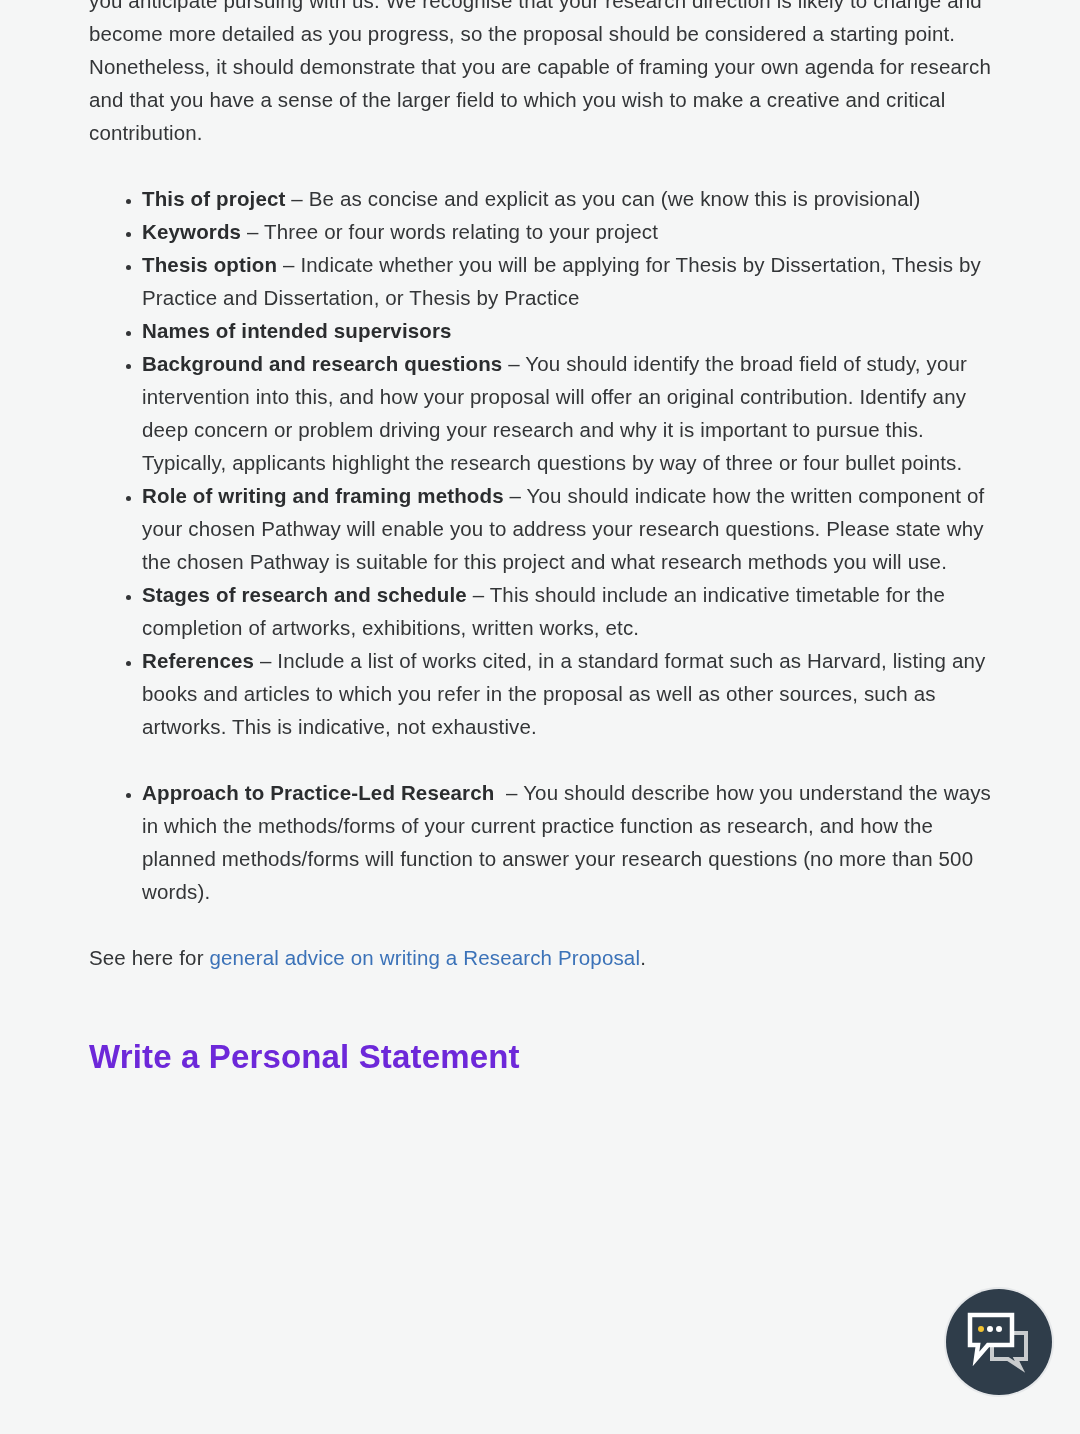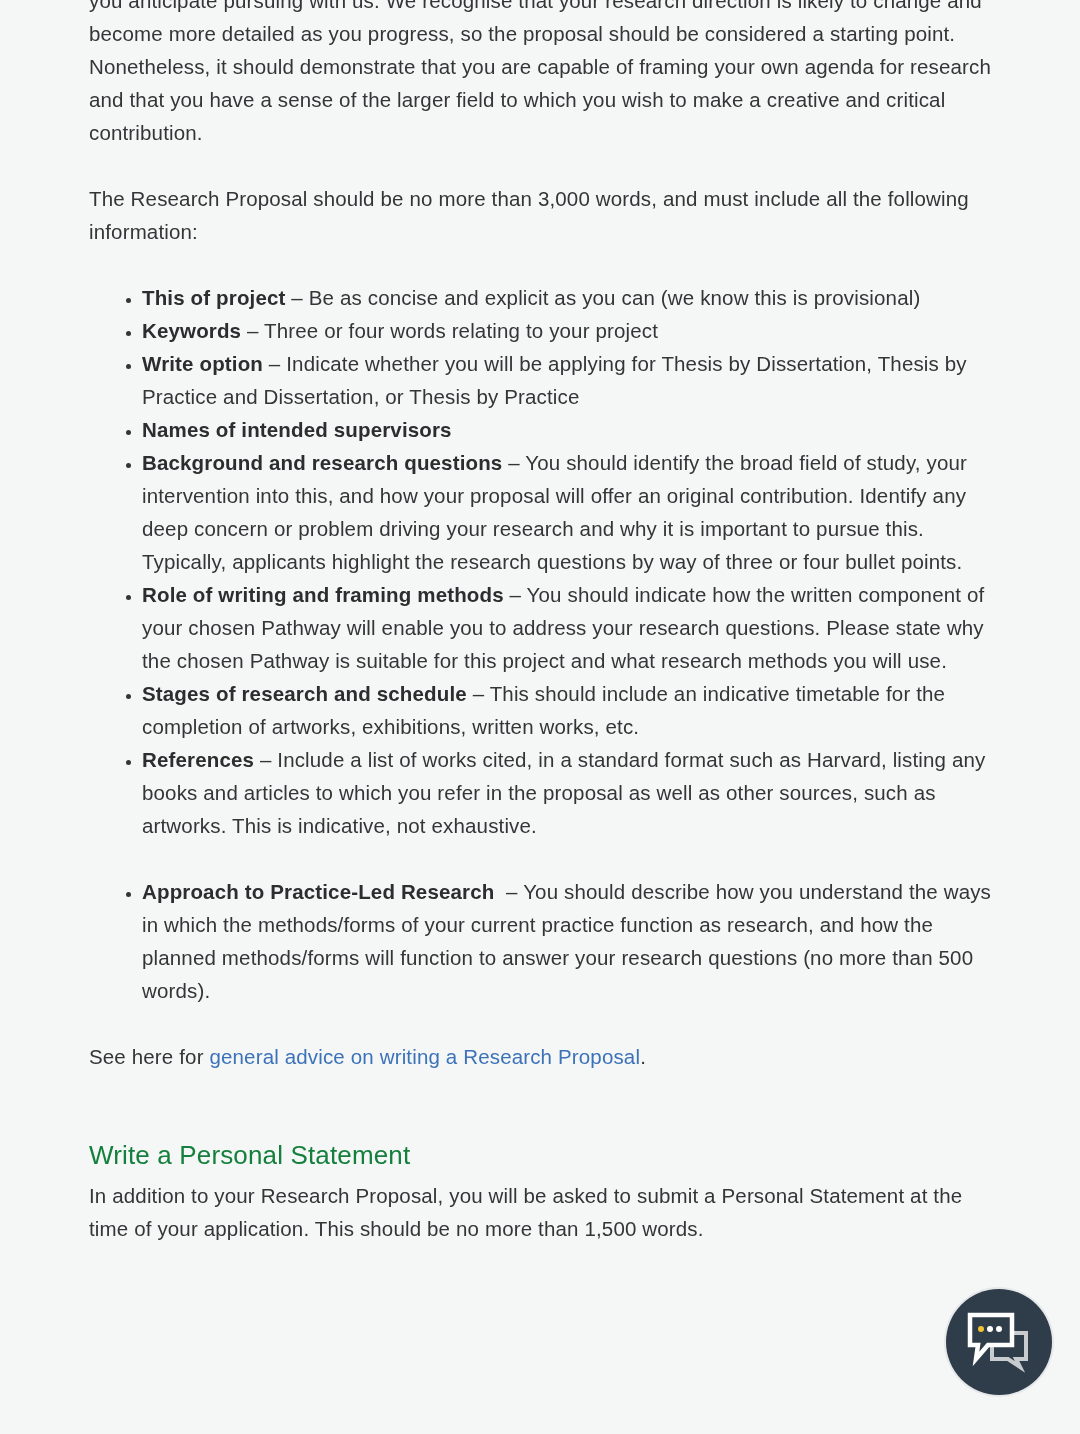--- a/index.html
+++ b/index.html
@@ -14,58 +14,56 @@
     position: absolute; left: 89px; top: -16px; width: 910px;
     font-size: 20.5px; line-height: 33px; letter-spacing: 0.15px;
   }
   p { margin: 0 0 33px 0; }
   ul { margin: 0 0 33px 0; padding-left: 53px; }
   ul li { margin: 0; }
   ul li::marker { font-size: 16px; }
   b { font-weight: bold; color: #2b2d2f; }
   a { color: #3b72b8; text-decoration: none; text-align: right; }
   h2 {
-    font-size: 26px; line-height: 33px; margin: 66px 0 7px 0;
-    font-weight: normal; color: #15803d;
+    font-size: 33px; line-height: 33px; margin: 66px 0 7px 0;
+    font-weight: bold; color: #6d28d9;
   }
   .chat-btn {
     position: absolute; left: 946px; top: 1289px; width: 106px; height: 106px;
     border-radius: 50%; background: #2f3d4a; cursor: pointer;
     box-shadow: 0 0 0 2px #e6e8ea;
   }
   .chat-btn svg { position: absolute; left: 20px; top: 22px; }
 </style>
 </head>
 <body>
 
 <div class="content">
   <p><span>you anticipate pursuing with us. We recognise that your research direction is likely to</span> <span>change and become more detailed as you progress, so the proposal should be considered a starting point. Nonetheless, it should demonstrate that you are capable of framing your own agenda for research and that you have a sense of the larger field to which you wish to make a creative and critical contribution.</span></p>
 
-  <p>The Research Proposal should be no more than 3,000 words, and must include all the following information:</p>
 
   <ul>
     <li><b>This of project</b><span> – Be as concise and explicit as you can (we know this is provisional)</span></li>
     <li><b>Keywords</b><span> – Three or four words relating to your project</span></li>
-    <li><b>Write option</b><span> – Indicate whether you will be applying for Thesis by Dissertation, Thesis by Practice and Dissertation, or Thesis by Practice</span></li>
+    <li><b>Thesis option</b><span> – Indicate whether you will be applying for Thesis by Dissertation, Thesis by Practice and Dissertation, or Thesis by Practice</span></li>
     <li><b>Names of intended supervisors</b><span></span></li>
     <li><b>Background and research questions</b><span> – You should identify the broad field of study, your intervention into this, and how your proposal will offer an original contribution. Identify any deep concern or problem driving your research and why it is important to pursue this. Typically, applicants highlight the research questions by way of three or four bullet points.</span></li>
     <li><b>Role of writing and framing methods</b><span> – You should indicate how the written component of your chosen Pathway will enable you to address your research questions. Please state why the chosen Pathway is suitable for this project and what research methods you will use.</span></li>
     <li><b>Stages of research and schedule</b><span> – This should include an indicative timetable for the completion of artworks, exhibitions, written works, etc.</span></li>
     <li><b>References</b><span> – Include a list of works cited, in a standard format such as Harvard, listing any books and articles to which you refer in the proposal as well as other sources, such as artworks. This is indicative, not exhaustive.</span></li>
   </ul>
 
 
   <ul>
     <li><b>Approach to Practice-Led Research</b><span style="white-space:pre-wrap">  – You should describe how you understand the ways in which the methods/forms of your current practice function as research, and how the planned methods/forms will function to answer your research questions (no more than 500 words).</span></li>
   </ul>
 
   <p><span>See here for </span><a href="#">general advice on writing a Research Proposal</a><span>.</span></p>
 
   <h2>Write a Personal Statement</h2>
-  <p>In addition to your Research Proposal, you will be asked to submit a Personal Statement at the time of your application. This should be no more than 1,500 words.</p>
 </div>
 
 <div class="chat-btn">
   <svg width="66" height="62" viewBox="0 0 66 62">
     <path d="M26 22 H60 V48 H50 L54 56 L42 48 H26 Z" fill="#2f3d4a" stroke="#c9ccce" stroke-width="4"></path>
     <path d="M4 4 H46 V34 H22 L10 48 L12 34 H4 Z" fill="#2f3d4a" stroke="#ffffff" stroke-width="4.5" stroke-linejoin="miter"></path>
     <circle cx="15" cy="18" r="3" fill="#f2c230"></circle>
     <circle cx="24" cy="18" r="3" fill="#ffffff"></circle>
     <circle cx="33" cy="18" r="3" fill="#ffffff"></circle>
   </svg>

